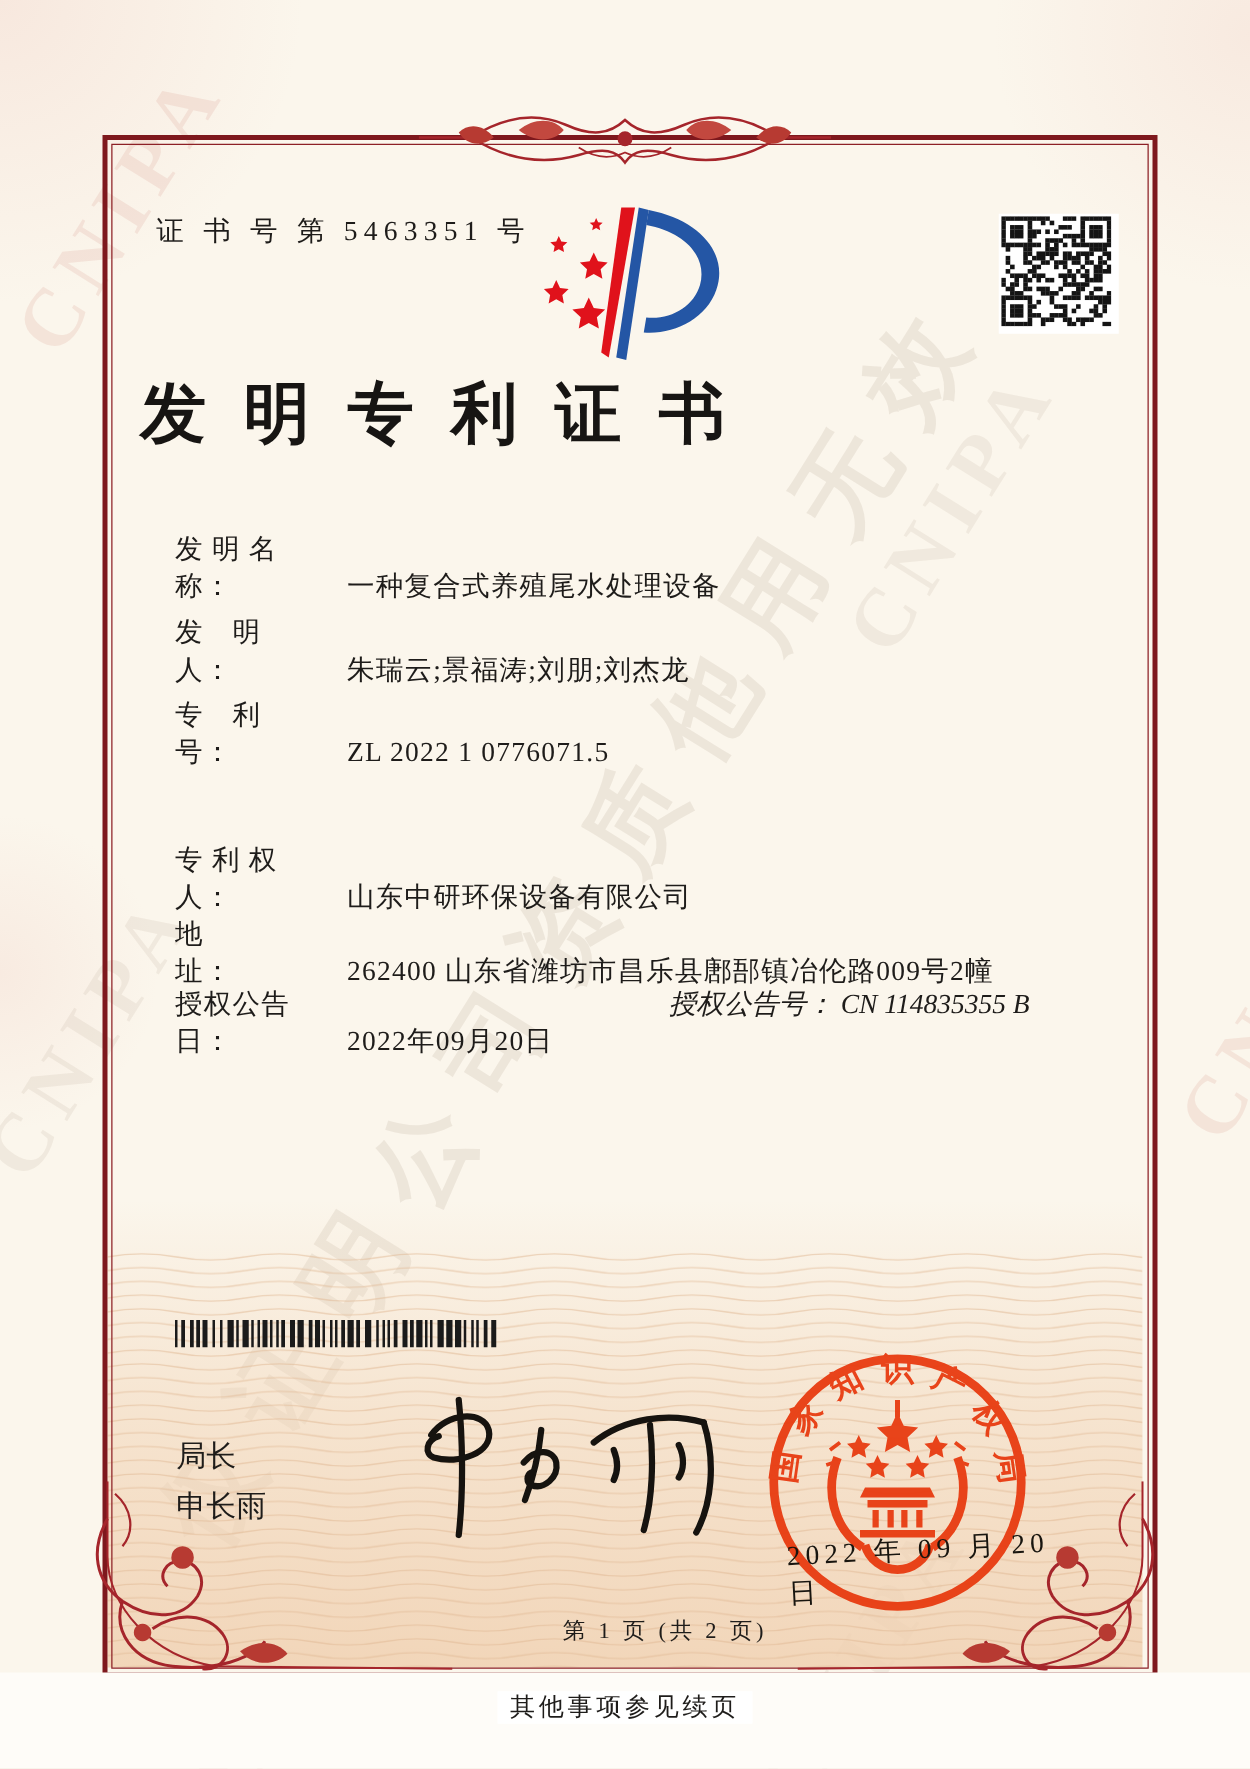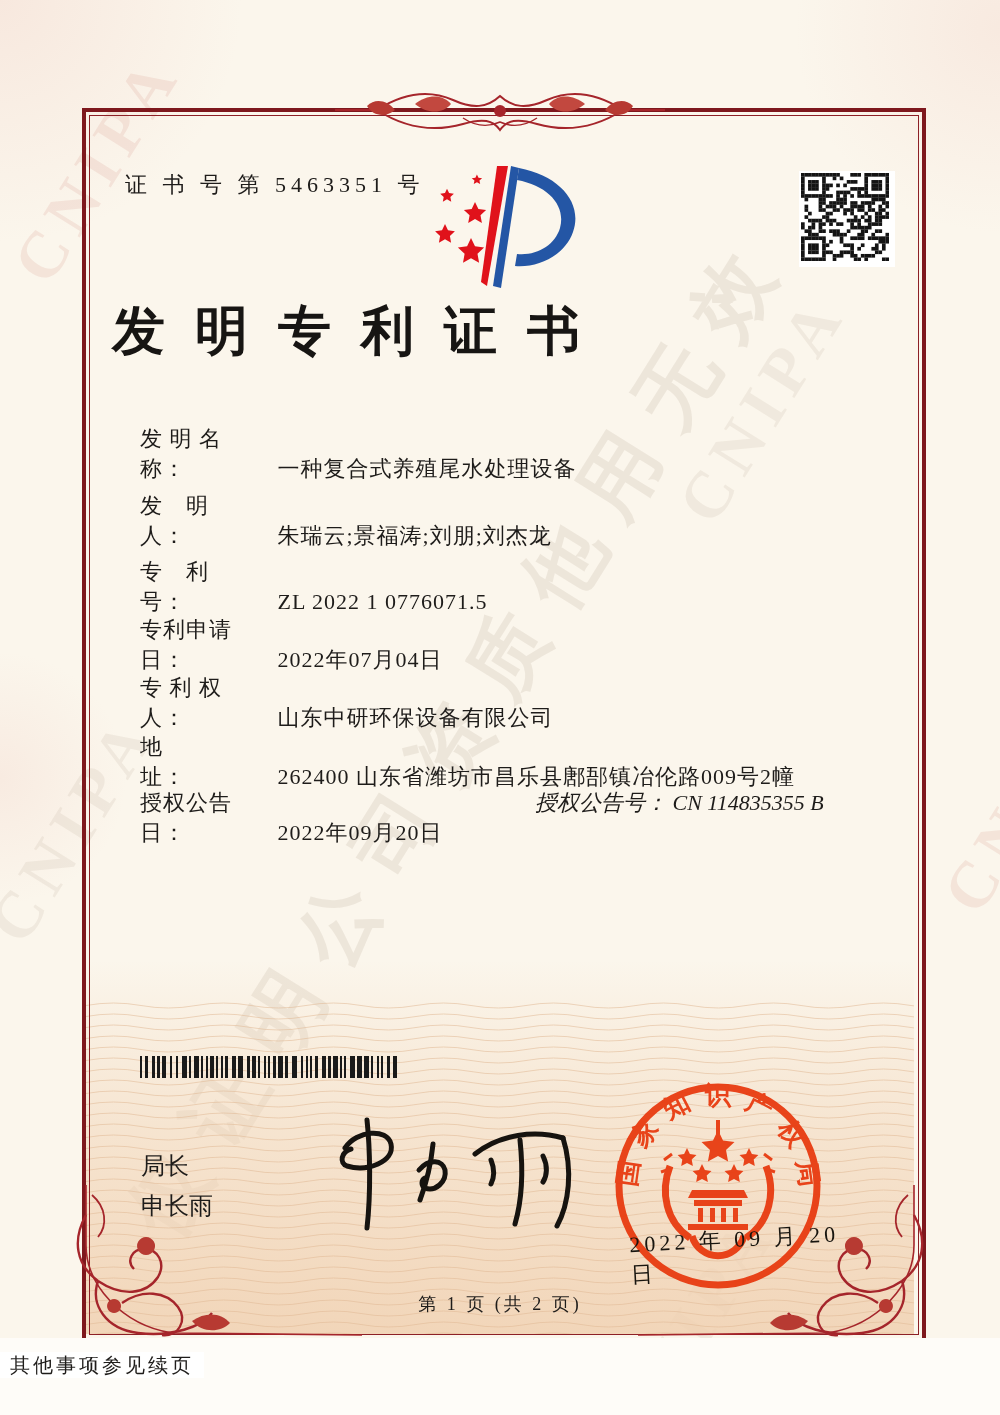--- a/index.html
+++ b/index.html
@@ -44,23 +44,23 @@
   
   .signer{position:absolute;left:141px;top:1146px;font-size:24px;line-height:40px;font-family:"Liberation Sans","DejaVu Sans",sans-serif;}
   .sig{position:absolute;left:315px;top:1108px;width:270px;height:130px;}
   
   .seal{position:absolute;left:613px;top:1081px;width:210px;height:210px;opacity:.93;}
   .seal-date{
     position:absolute;left:630px;top:1224px;width:236px;font-size:22px;letter-spacing:4px;
     color:#18150f;transform:rotate(-3deg);
   }
   
-  .page-info{position:absolute;left:82px;top:1292px;width:836px;text-align:center;font-size:18px;letter-spacing:3px;}
+  .page-info{position:absolute;left:82px;top:1292px;width:836px;text-align:center;font-size:18px;letter-spacing:3px;padding-left:32px;}
   .bottom-band{position:absolute;left:0;top:1338px;width:1000px;height:77px;background:#fefcf8;}
-  .footer-note{position:absolute;left:0;top:1352px;width:1000px;font-size:20px;letter-spacing:3px;}
+  .footer-note{position:absolute;left:0;top:1352px;width:1000px;text-align:center;font-size:20px;letter-spacing:3px;}
   .footer-note span{background:#fff;padding:2px 10px;}
   
   .warm-grad{
     position:absolute;left:86px;top:960px;width:828px;height:374px;
     background:linear-gradient(rgba(243,217,189,0), rgba(242,214,185,.55) 45%, rgba(240,208,176,.85));
   }
   .waves{position:absolute;left:86px;top:1000px;width:828px;height:334px;}
   .ornament{position:absolute;pointer-events:none;}
 </style>
 </head>
@@ -471,24 +471,20 @@
     <span class="val">朱瑞云;景福涛;刘朋;刘杰龙</span>
   </div>
   <div class="field" style="top:424px;">
     <span class="lab">发 明 名 称：</span>
     <span class="val">一种复合式养殖尾水处理设备</span>
   </div>
   <div class="field" style="top:557px;">
     <span class="lab">专　利　号：</span>
     <span class="val">ZL 2022 1 0776071.5</span>
   </div>
-  <div class="field" style="top:615px;">
-    <span class="lab">专利申请日：</span>
-    <span class="val">2022年07月04日</span>
-  </div>
   <div class="field" style="top:673px;">
     <span class="lab">专 利 权 人：</span>
     <span class="val">山东中研环保设备有限公司</span>
   </div>
   <div class="field" style="top:732px;">
     <span class="lab">地　　　址：</span>
     <span class="val">262400 山东省潍坊市昌乐县鄌郚镇冶伦路009号2幢</span>
   </div>
   <div class="field" style="top:788px;">
     <span class="lab">授权公告日：</span>

